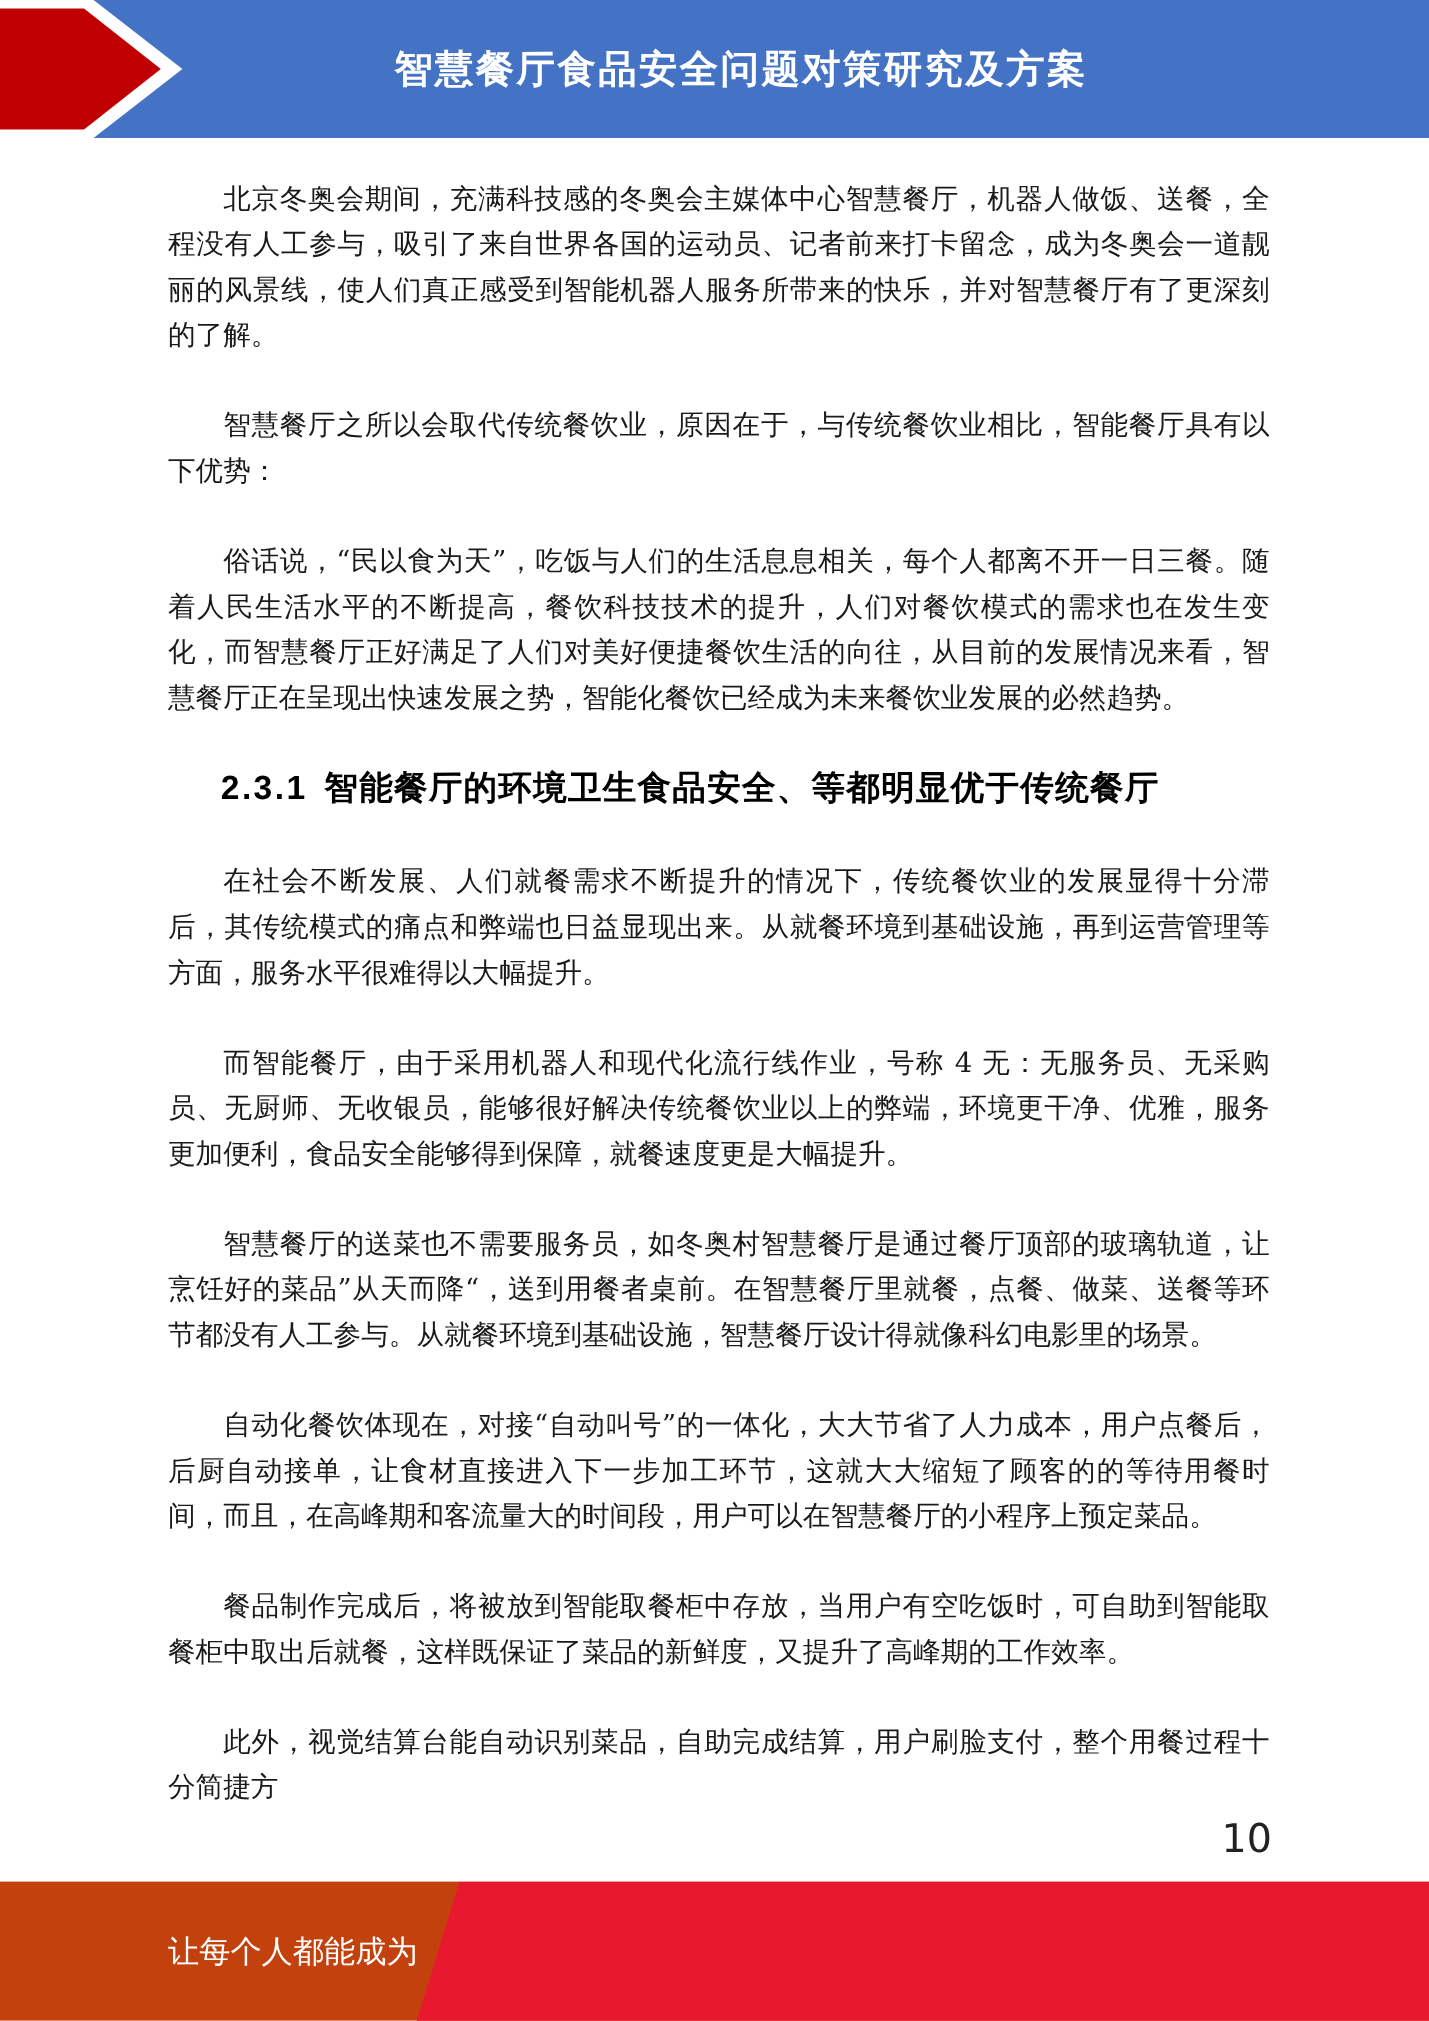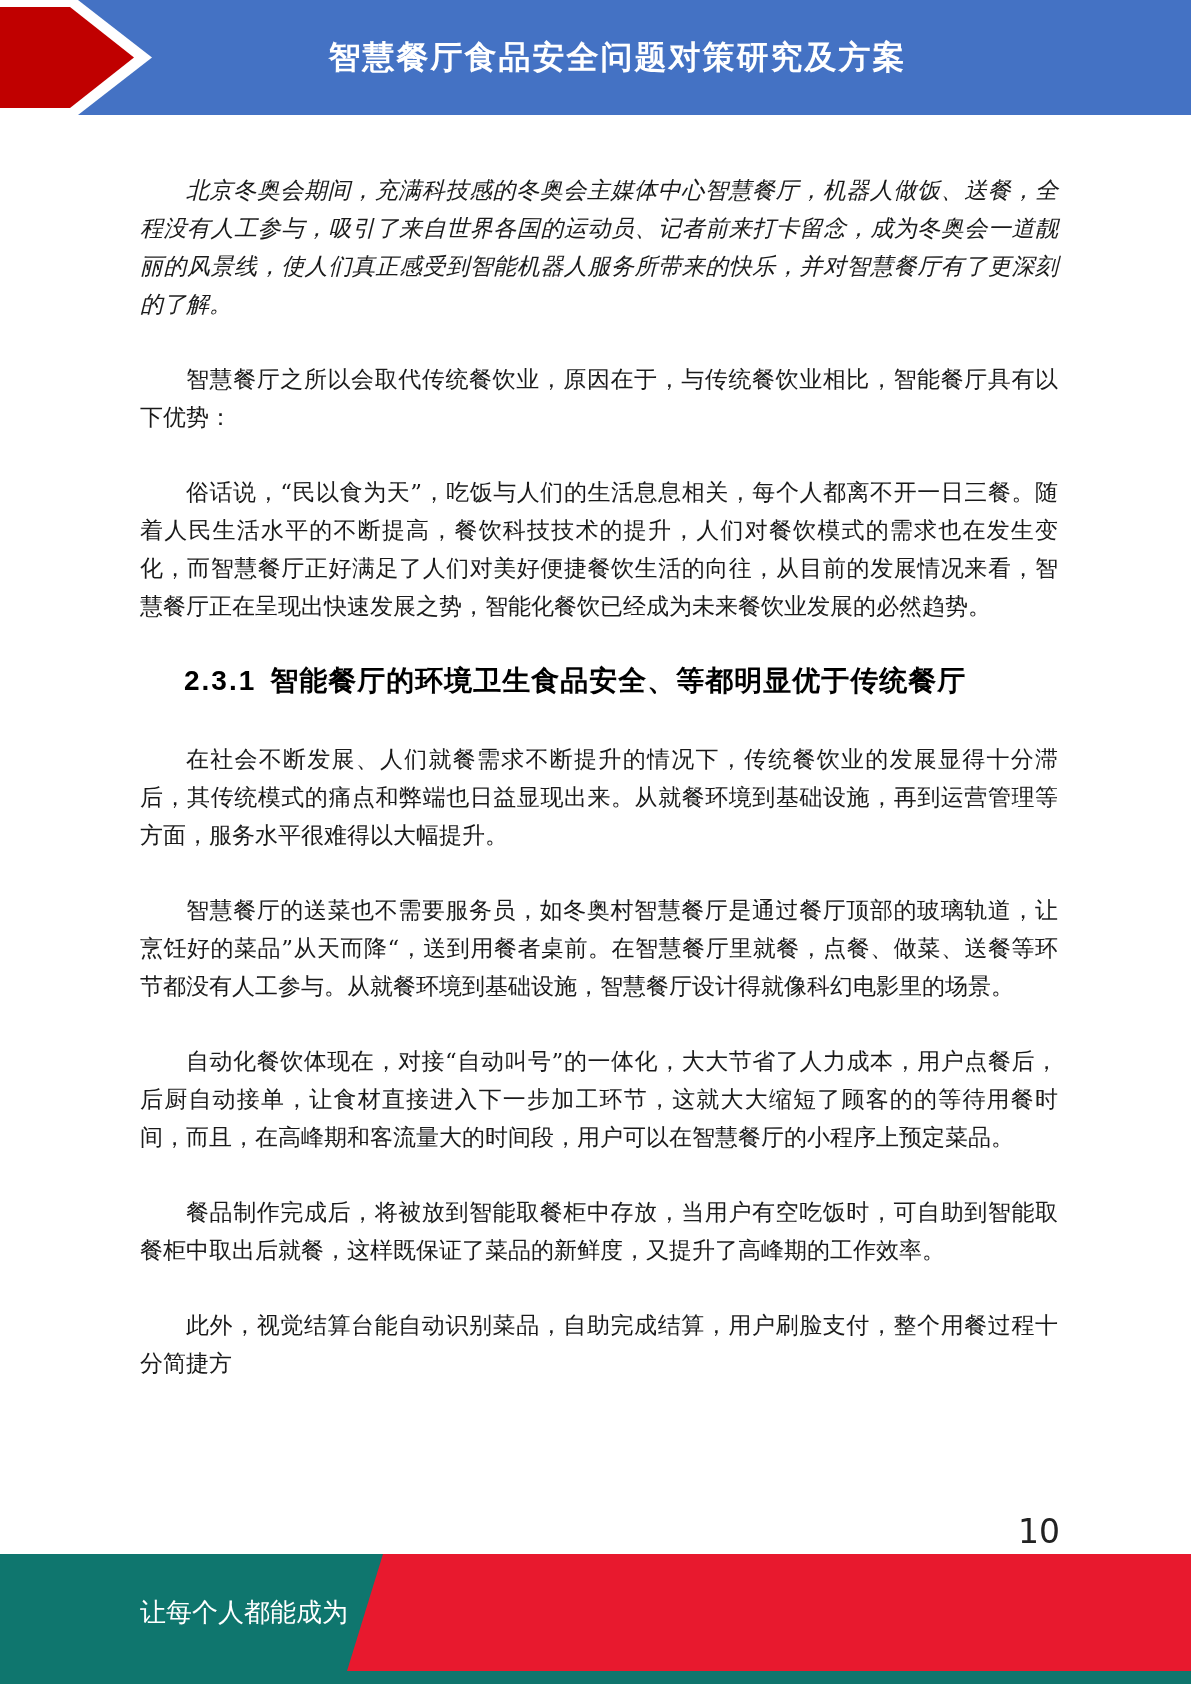--- a/index.html
+++ b/index.html
@@ -37,21 +37,21 @@
     color:#1a1a1a;
     font-size:23px;
     line-height:38px;
     text-align:justify;
     text-justify:inter-character;
   }
   .doc-content p{
     margin:37px 0 0 0;
     text-indent:2em;
   }
-  .doc-content p.first{margin-top:56px;font-style:italic;}
+  .doc-content p.first{margin-top:32px;}
   .section-heading{
     margin:34px 0 0 0;
     font-family:"Liberation Sans","DejaVu Sans",sans-serif;
     font-weight:bold;
     color:#000000;
     font-size:28px;
     line-height:44px;
     text-align:left;
     white-space:nowrap;
     letter-spacing:1px;
@@ -61,22 +61,22 @@
   .page-number{
     position:absolute;
     left:1018px;top:1512px;
     font-size:33px;
     color:#222222;
     font-family:"DejaVu Sans","Liberation Sans",sans-serif;
   }
   
   .footer-bar{
     position:absolute;left:0;bottom:0;
-    width:1191px;height:130px;
-    background:#0f766e;
+    width:1191px;height:116px;
+    background:#c2410c;
   }
   .footer-red{
     position:absolute;left:0;top:0;
     width:1191px;height:117px;
     background:#E8192E;
     clip-path:polygon(383px 0, 1191px 0, 1191px 117px, 347px 117px);
   }
   .footer-left-label{
     position:absolute;left:140px;top:0;height:117px;width:210px;
     display:flex;align-items:center;
@@ -104,20 +104,21 @@
 <div class="doc-content">
   <p class="first">北京冬奥会期间，充满科技感的冬奥会主媒体中心智慧餐厅，机器人做饭、送餐，全程没有人工参与，吸引了来自世界各国的运动员、记者前来打卡留念，成为冬奥会一道靓丽的风景线，使人们真正感受到智能机器人服务所带来的快乐，并对智慧餐厅有了更深刻的了解。</p>
   <p>智慧餐厅之所以会取代传统餐饮业，原因在于，与传统餐饮业相比，智能餐厅具有以下优势：</p>
   <p>俗话说，“民以食为天”，吃饭与人们的生活息息相关，每个人都离不开一日三餐。随着人民生活水平的不断提高，餐饮科技技术的提升，人们对餐饮模式的需求也在发生变化，而智慧餐厅正好满足了人们对美好便捷餐饮生活的向往，从目前的发展情况来看，智慧餐厅正在呈现出快速发展之势，智能化餐饮已经成为未来餐饮业发展的必然趋势。</p>
 
   <h2 class="section-heading">
     <span class="h-num">2.3.1</span><span>智能餐厅的环境卫生食品安全、等都明显优于传统餐厅</span>
   </h2>
 
   <p>在社会不断发展、人们就餐需求不断提升的情况下，传统餐饮业的发展显得十分滞后，其传统模式的痛点和弊端也日益显现出来。从就餐环境到基础设施，再到运营管理等方面，服务水平很难得以大幅提升。</p>
+  <p>而智能餐厅，由于采用机器人和现代化流行线作业，号称 4 无：无服务员、无采购员、无厨师、无收银员，能够很好解决传统餐饮业以上的弊端，环境更干净、优雅，服务更加便利，食品安全能够得到保障，就餐速度更是大幅提升。</p>
   <p>智慧餐厅的送菜也不需要服务员，如冬奥村智慧餐厅是通过餐厅顶部的玻璃轨道，让烹饪好的菜品”从天而降“，送到用餐者桌前。在智慧餐厅里就餐，点餐、做菜、送餐等环节都没有人工参与。从就餐环境到基础设施，智慧餐厅设计得就像科幻电影里的场景。</p>
   <p>自动化餐饮体现在，对接“自动叫号”的一体化，大大节省了人力成本，用户点餐后，后厨自动接单，让食材直接进入下一步加工环节，这就大大缩短了顾客的的等待用餐时间，而且，在高峰期和客流量大的时间段，用户可以在智慧餐厅的小程序上预定菜品。</p>
   <p>餐品制作完成后，将被放到智能取餐柜中存放，当用户有空吃饭时，可自助到智能取餐柜中取出后就餐，这样既保证了菜品的新鲜度，又提升了高峰期的工作效率。</p>
   <p>此外，视觉结算台能自动识别菜品，自助完成结算，用户刷脸支付，整个用餐过程十分简捷方</p>
 </div>
 
 <div class="page-number">10</div>
 
 <div class="footer-bar">
   <div class="footer-red"></div>

